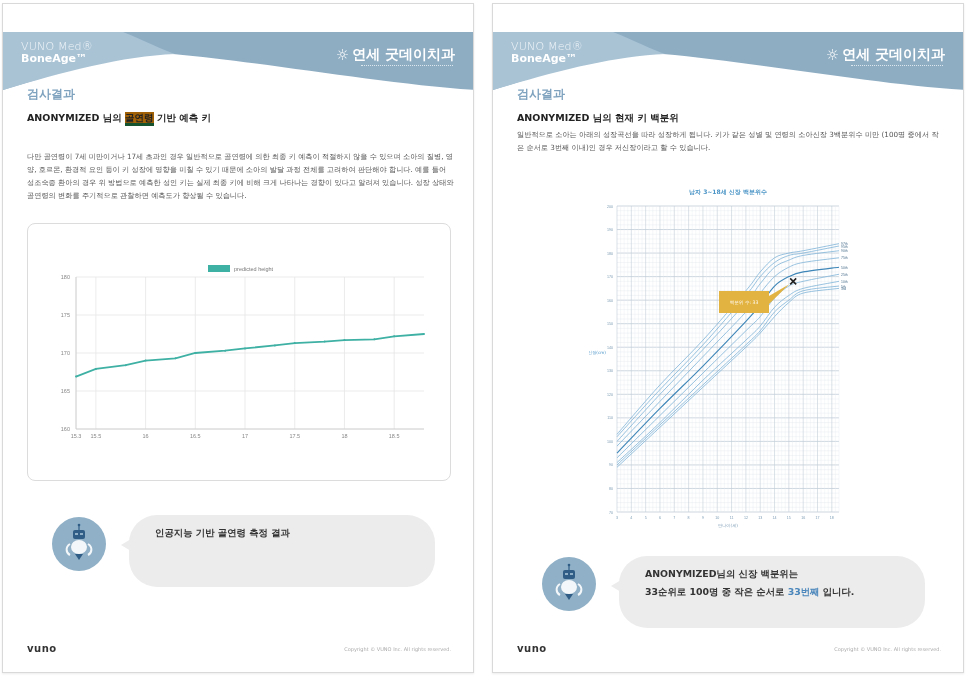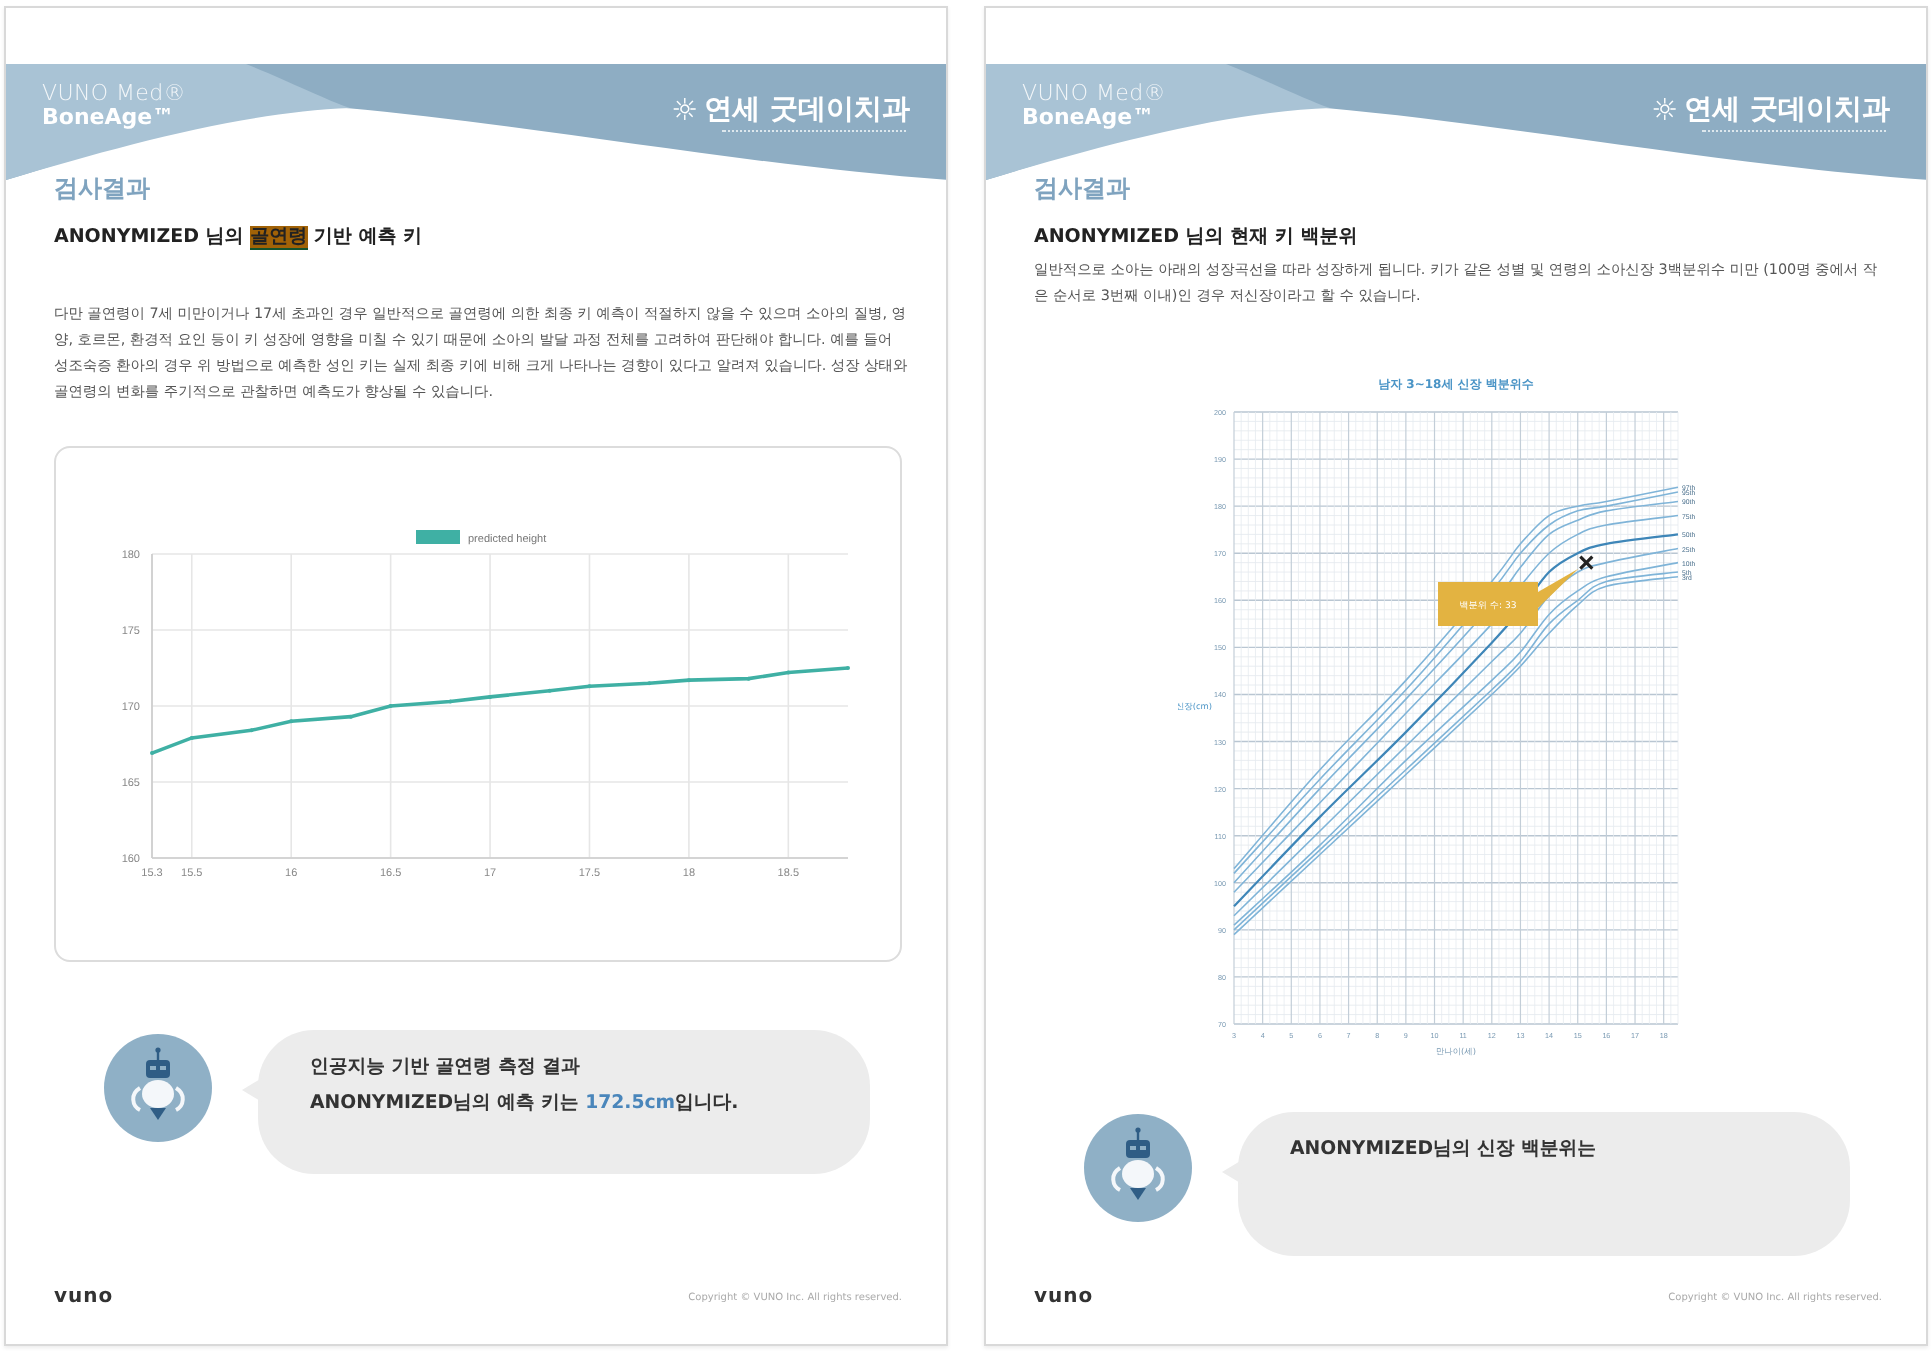--- a/index.html
+++ b/index.html
@@ -14,21 +14,21 @@
   .header svg { position: absolute; left: 0; top: 0; }
   .brand { position: absolute; left: 18px; top: 9px; color: #fff; line-height: 12px; }
   .brand .l1 { font-size: 11px; font-weight: 300; opacity: 0.85; letter-spacing: 0.2px; }
   .brand .l2 { font-size: 11px; font-weight: bold; }
   .clinic { position: absolute; right: 18px; top: 14px; color: #fff; font-size: 14px; font-weight: bold; display: flex; align-items: center; gap: 3px; }
   .clinic .sun { font-size: 15px; }
   .clinic-sub { position: absolute; right: 20px; top: 33px; width: 92px; height: 1px; border-top: 1px dotted rgba(255,255,255,0.7); }
 
   .section-title { position: absolute; left: 24px; top: 82px; font-size: 12px; color: #7fa3bf; font-weight: bold; }
   .heading { position: absolute; left: 24px; top: 108px; font-size: 9.5px; font-weight: bold; color: #222; }
-  .heading .ul { border-bottom: 1px solid #14532d; background: #a16207; }
+  .heading .ul { border-bottom: 3px solid #14532d; background: #a16207; }
   .lead { position: absolute; left: 24px; top: 130px; font-size: 7.6px; font-weight: bold; color: #333; }
   .body-text { position: absolute; left: 24px; top: 146px; width: 428px; font-size: 7.2px; line-height: 13px; color: #555; }
 
   .chart-card { position: absolute; left: 24px; top: 219px; width: 424px; height: 258px; border: 1px solid #dcdcdc; border-radius: 8px; background: #fff; }
   .chart-card svg { position: absolute; left: 0; top: 0; }
 
   .bubble-row { position: absolute; left: 0; width: 100%; height: 80px; }
   .avatar { position: absolute; width: 54px; height: 54px; border-radius: 50%; background: #8fb0c6; }
   .avatar svg { position: absolute; left: 0; top: 0; }
   .bubble { position: absolute; height: 72px; border-radius: 28px; background: #ececec; }
@@ -130,21 +130,20 @@
         <rect x="23" y="16" width="3" height="2" fill="#8fb0c6"></rect>
           <rect x="28" y="16" width="3" height="2" fill="#8fb0c6"></rect>
         <ellipse cx="27" cy="30" rx="8" ry="7" fill="#f4f7fa"></ellipse>
         <path d="M18 27 C13 30 14 36 18 38" stroke="#f4f7fa" stroke-width="2" fill="none"></path>
         <path d="M36 27 C41 30 40 36 36 38" stroke="#f4f7fa" stroke-width="2" fill="none"></path>
         <path d="M23 37 L27 43 L31 37 Z" fill="#2f5d85"></path>
       </svg>
     </div>
     <div class="bubble" style="left:126px; top:6px; width:306px;">
       <div class="t1">인공지능 기반 골연령 측정 결과</div>
-      <div class="t2"><span>ANONYMIZED님의 예측 키는 </span><span class="hl">172.5cm</span><span>입니다.</span></div>
     </div>
   </div>
 
   <div class="footer-logo">vuno</div>
   <div class="footer-copy">Copyright © VUNO Inc. All rights reserved.</div>
 </div>
 
 <div class="page right">
   <div class="header">
     <svg width="472" height="60" viewBox="0 0 472 60">
@@ -364,18 +363,19 @@
         <rect x="23" y="16" width="3" height="2" fill="#8fb0c6"></rect>
           <rect x="28" y="16" width="3" height="2" fill="#8fb0c6"></rect>
         <ellipse cx="27" cy="30" rx="8" ry="7" fill="#f4f7fa"></ellipse>
         <path d="M18 27 C13 30 14 36 18 38" stroke="#f4f7fa" stroke-width="2" fill="none"></path>
         <path d="M36 27 C41 30 40 36 36 38" stroke="#f4f7fa" stroke-width="2" fill="none"></path>
         <path d="M23 37 L27 43 L31 37 Z" fill="#2f5d85"></path>
       </svg>
     </div>
     <div class="bubble" style="left:126px; top:2px; width:306px;">
       <div class="t1">ANONYMIZED님의 신장 백분위는</div>
+      <div class="t2"><span>33순위로 100명 중 작은 순서로 </span><span class="hl">33번째</span><span> 입니다.</span></div>
     </div>
   </div>
 
   <div class="footer-logo">vuno</div>
   <div class="footer-copy">Copyright © VUNO Inc. All rights reserved.</div>
 </div>
 
 </body></html>

